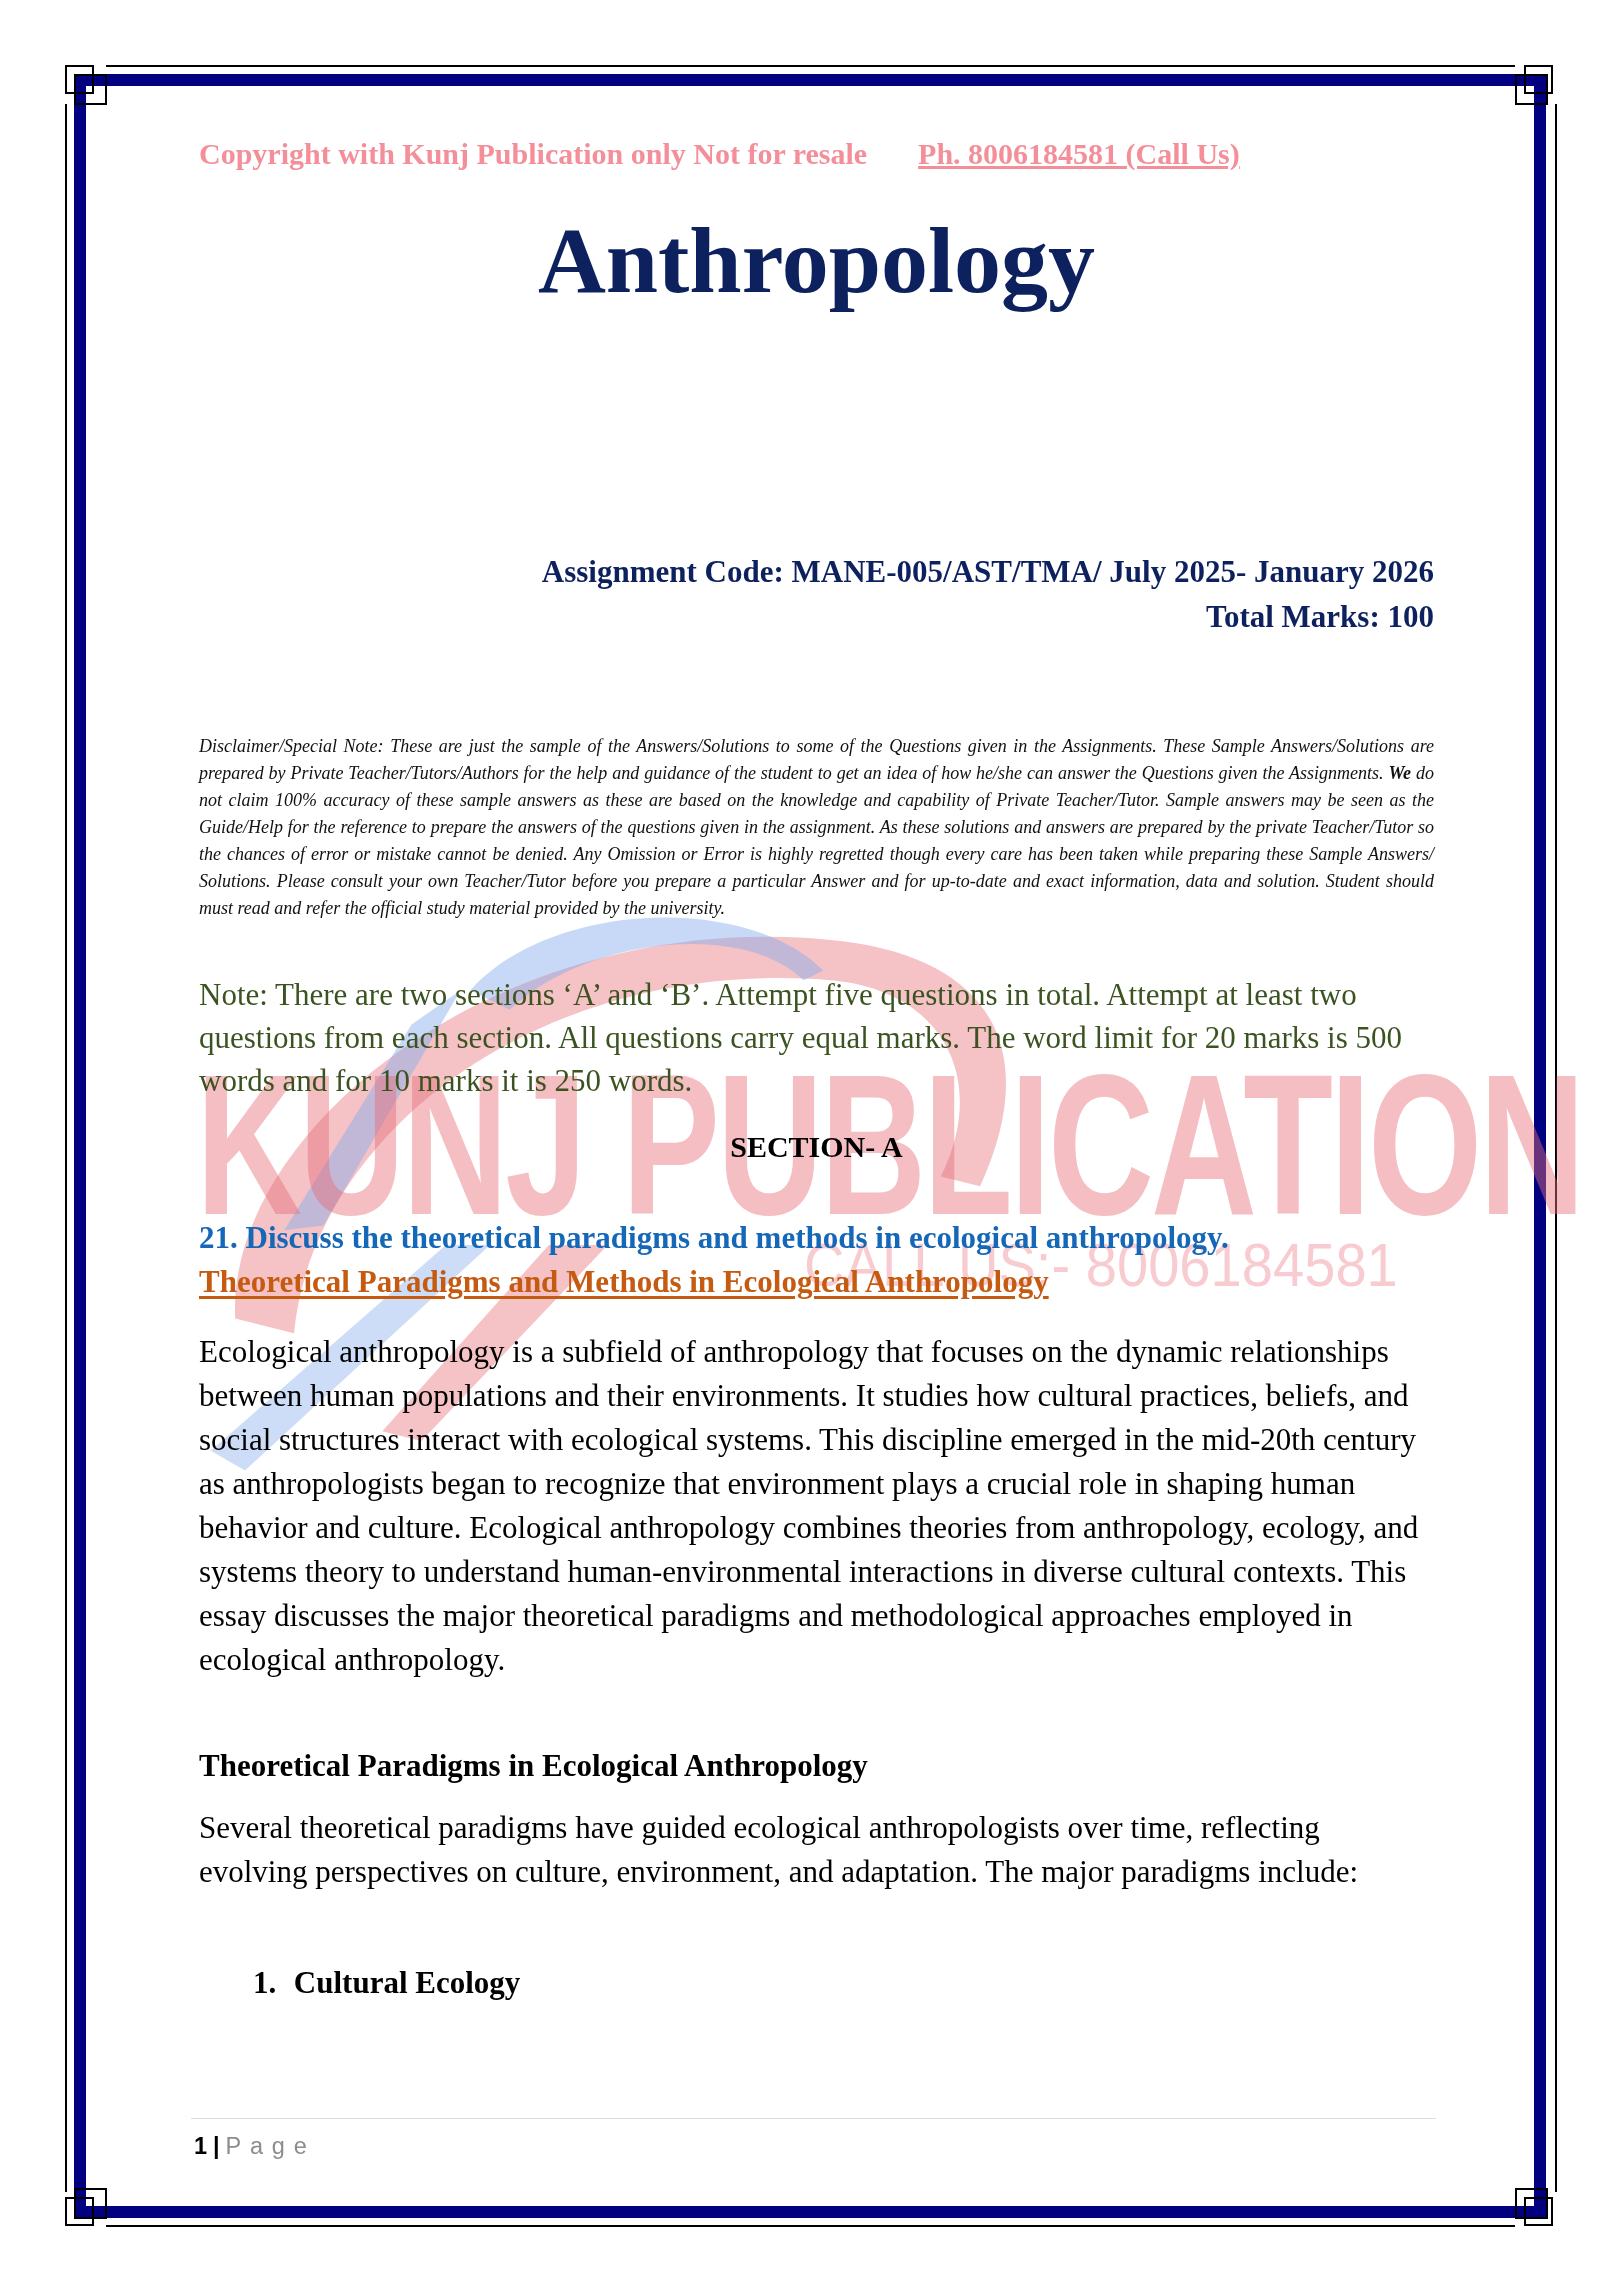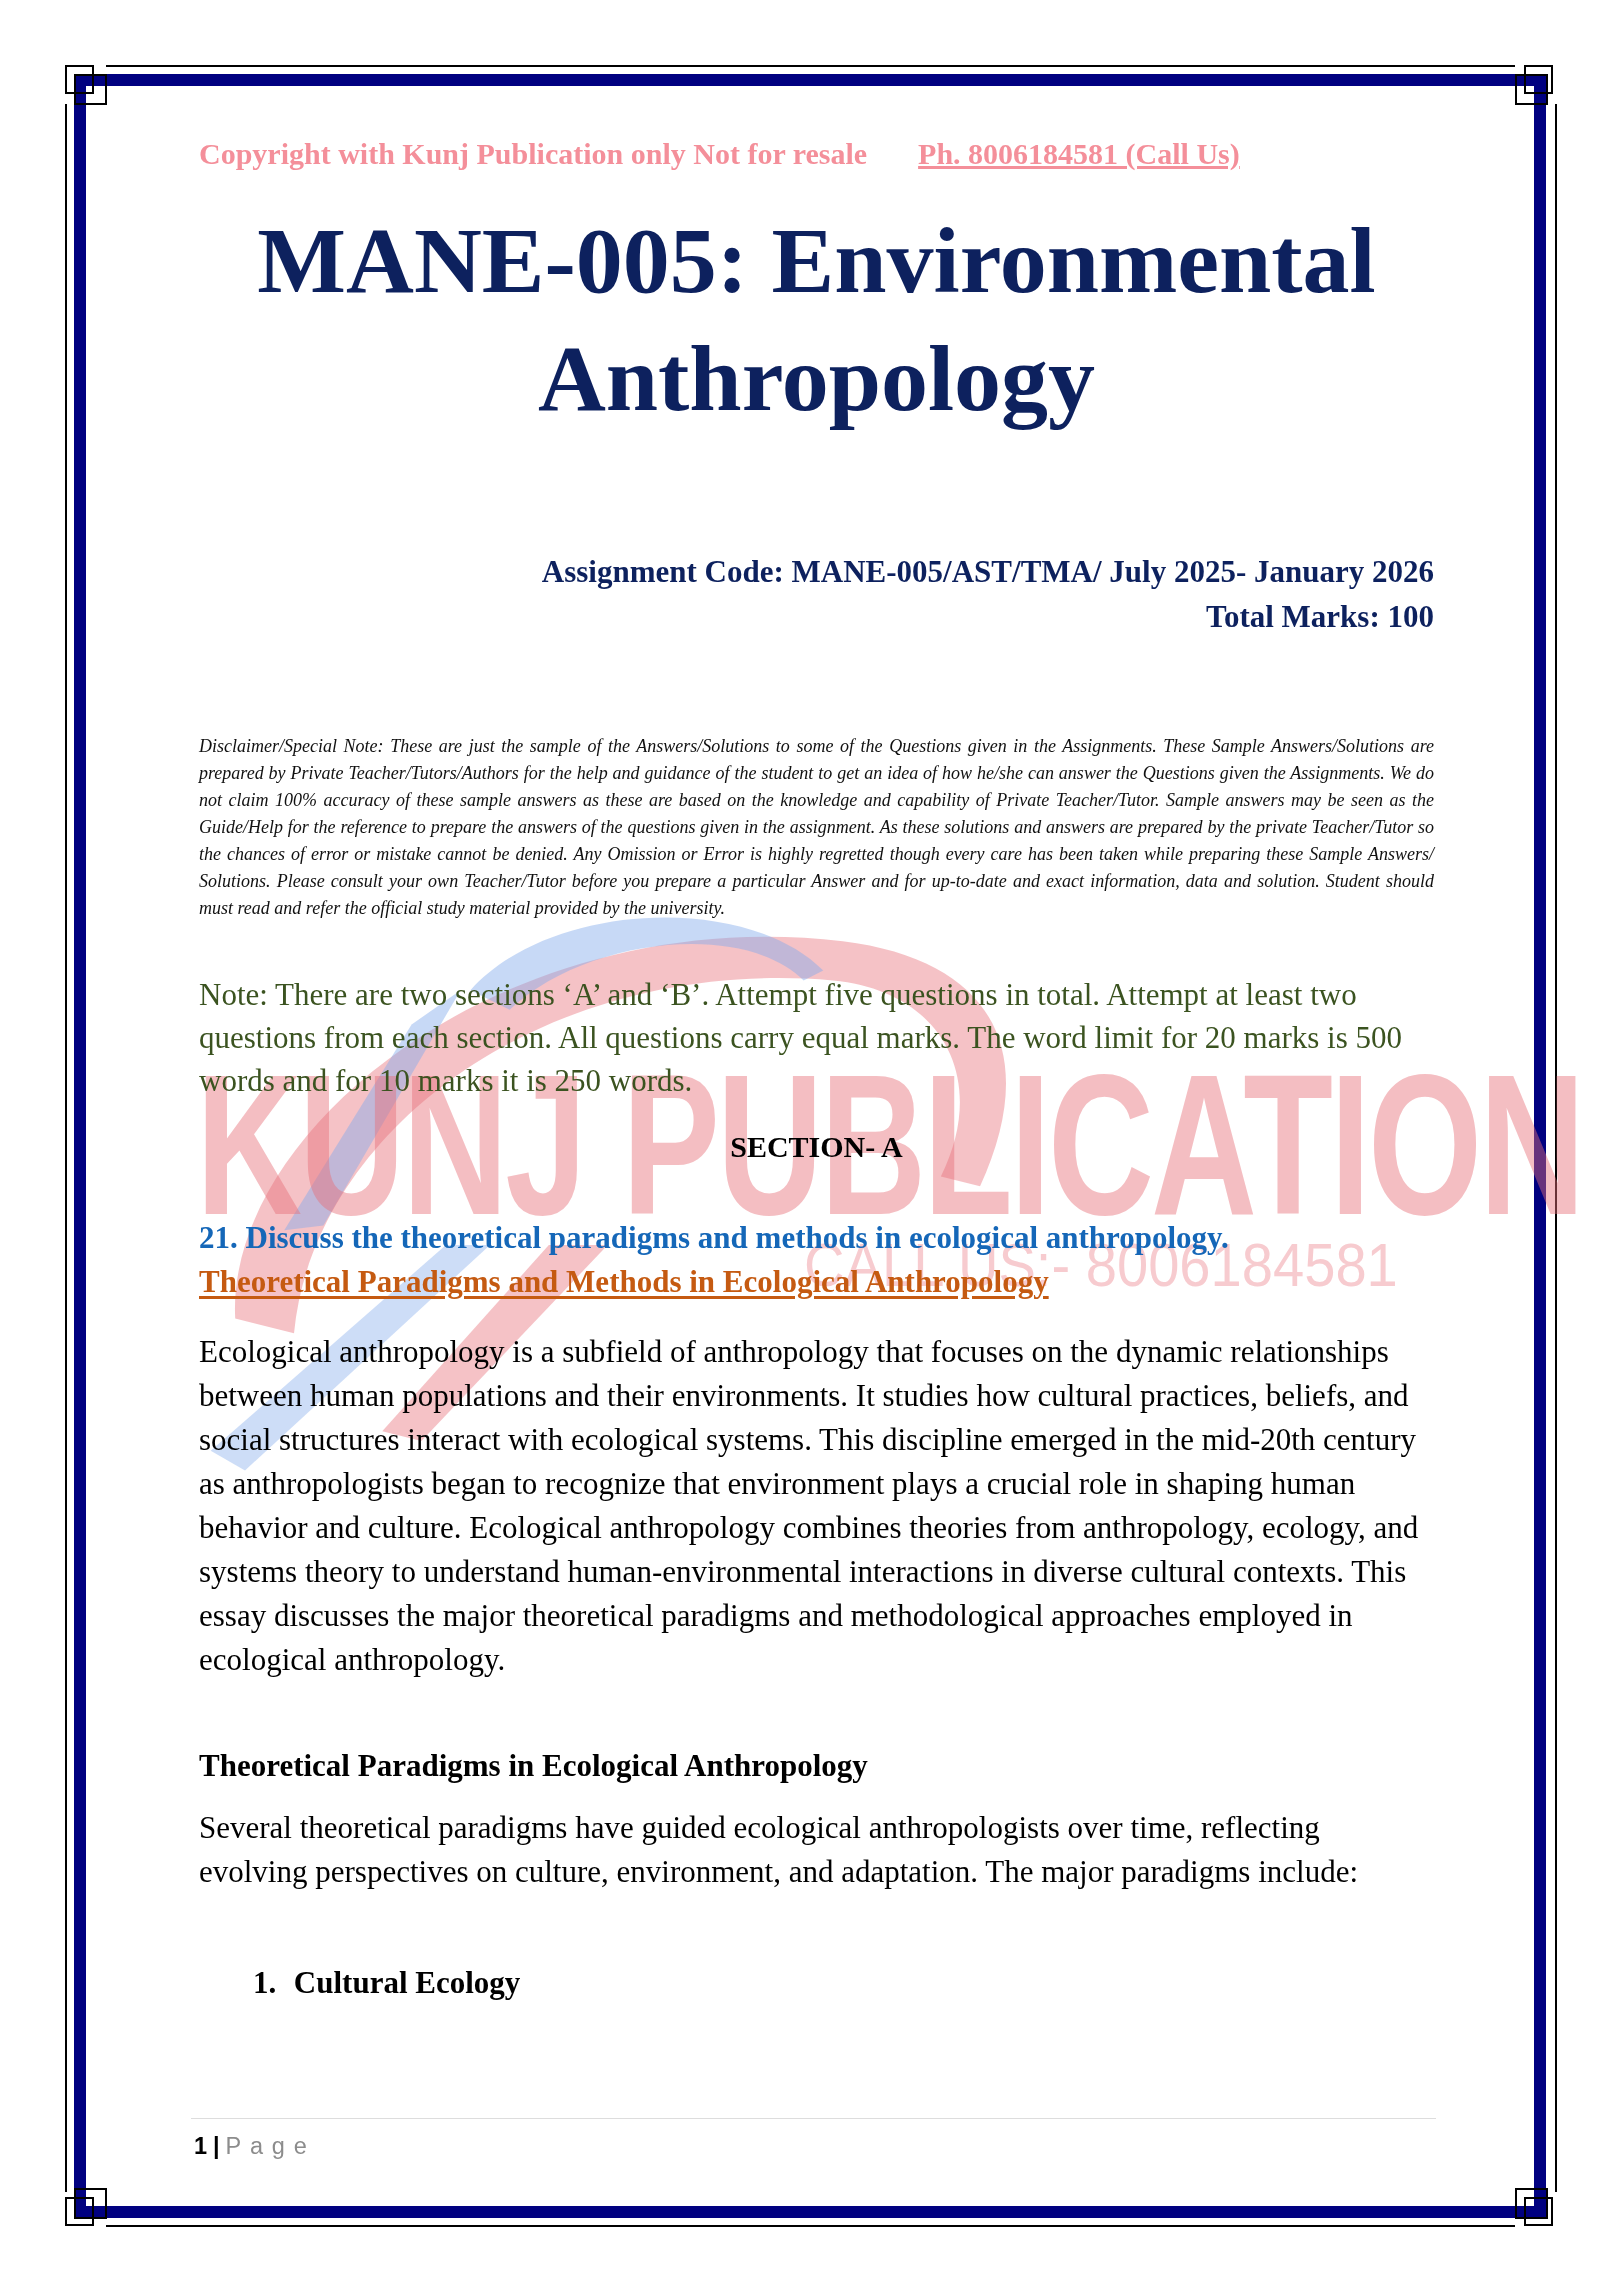--- a/index.html
+++ b/index.html
@@ -20,21 +20,21 @@
     .content { position: absolute; left: 199px; top: 0; width: 1235px; z-index: 1; }
 
     .copyright { position: absolute; top: 137px; left: 0; width: 1235px; font-size: 30px; font-weight: bold; color: #f48f9a; white-space: nowrap; }
     .copyright .phone { margin-left: 51px; text-decoration: underline; }
 
     .main-title { position: absolute; top: 201px; left: 0; width: 1235px; text-align: center; font-size: 94px; font-weight: bold; color: #0d215e; line-height: 118px; }
 
     .codes { position: absolute; top: 549px; left: 0; width: 1235px; text-align: right; font-size: 31px; font-weight: bold; color: #0d215e; line-height: 45px; }
 
     .disclaimer { position: absolute; top: 733px; left: 0; width: 1235px; font-size: 18px; font-style: italic; color: #111; line-height: 27px; text-align: justify; }
-    .disclaimer b { font-weight: normal; }
+    .disclaimer b { font-weight: bold; }
 
     .note { position: absolute; top: 973px; left: 0; width: 1237px; font-size: 31px; font-weight: normal; color: #3b5320; line-height: 43px; }
 
     .section-heading { position: absolute; top: 1130px; left: 0; width: 1235px; text-align: center; font-size: 30px; font-weight: bold; color: #000; }
 
     .question { position: absolute; top: 1198px; left: 0; width: 1255px; font-size: 31px; font-weight: bold; color: #1567b8; white-space: nowrap; margin-top: 22px; }
 
     .answer-title { position: absolute; top: 1264px; left: 0; font-size: 31px; font-weight: bold; color: #c55a11; text-decoration: underline; text-decoration-thickness: 2.9px; text-underline-offset: 3.9px; white-space: nowrap; }
 
     .body-para { position: absolute; left: 0; width: 1225px; font-size: 31px; color: #000; line-height: 44px; }
@@ -82,21 +82,20 @@
   <div class="wm-text wm-call">CALL US:- 8006184581</div>
 </div>
 
 <div class="content">
 
   <div class="copyright">
     <span>Copyright with Kunj Publication only Not for resale</span><span class="phone">Ph. 8006184581 (Call Us)</span>
   </div>
 
   <div class="main-title">
-    <div>MANE-005: Environmental</div>
     <div>Anthropology</div>
   </div>
 
   <div class="codes">
     <div>Assignment Code: MANE-005/AST/TMA/ July 2025- January 2026</div>
     <div>Total Marks: 100</div>
   </div>
 
   <div class="disclaimer"><span>Disclaimer/Special Note: These are just the sample of the Answers/Solutions to some of the Questions given in the Assignments. These Sample Answers/Solutions are prepared by Private Teacher/Tutors/Authors for the help and guidance of the student to get an idea of how he/she can answer the Questions given the Assignments. </span><b>We</b><span> do not claim 100% accuracy of these sample answers as these are based on the knowledge and capability of Private Teacher/Tutor. Sample answers may be seen as the Guide/Help for the reference to prepare the answers of the questions given in the assignment. As these solutions and answers are prepared by the private Teacher/Tutor so the chances of error or mistake cannot be denied. Any Omission or Error is highly regretted though every care has been taken while preparing these Sample Answers/ Solutions. Please consult your own Teacher/Tutor before you prepare a particular Answer and for up-to-date and exact information, data and solution. Student should must read and refer the official study material provided by the university.</span></div>
 

